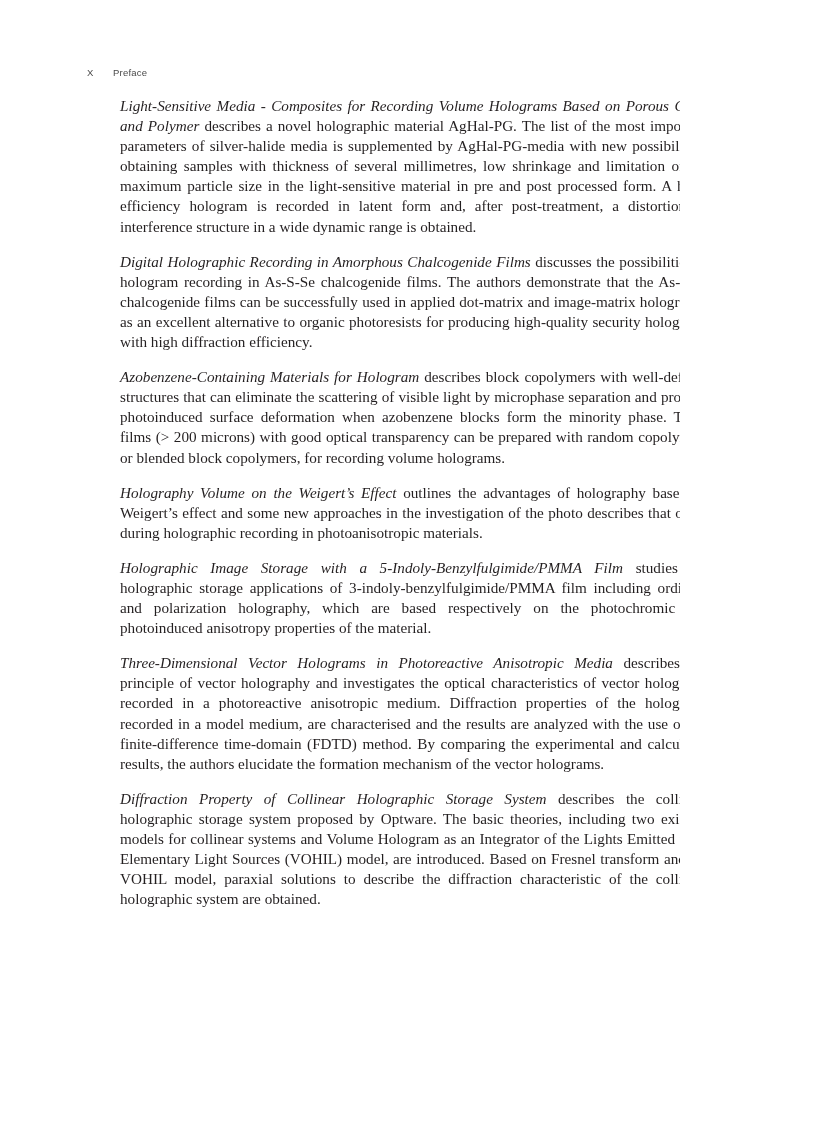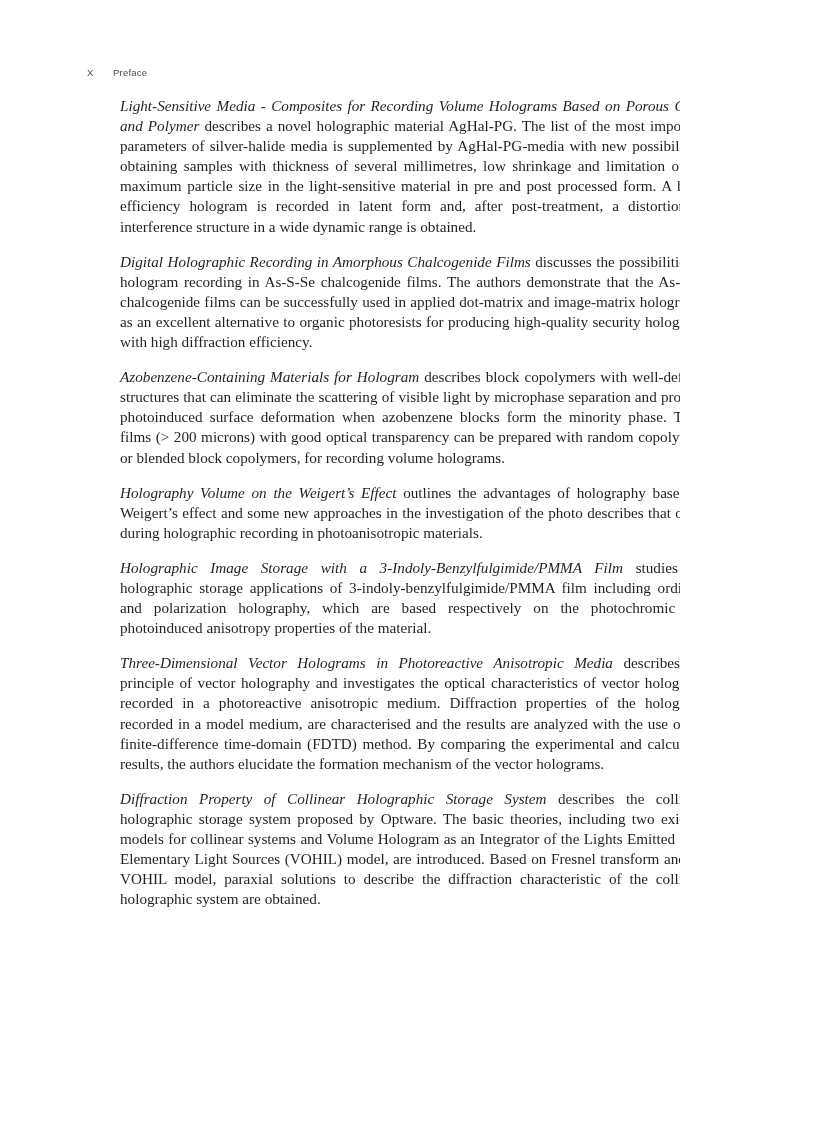--- a/index.html
+++ b/index.html
@@ -69,21 +69,21 @@
   <div class="body-col">
 
     <p class="para"><span class="title-run">Light-Sensitive Media - Composites for Recording Volume Holograms Based on Porous Glass and Polymer</span><span> describes a novel holographic material AgHal-PG. The list of the most important parameters of silver-halide media is supplemented by AgHal-PG-media with new possibilities: obtaining samples with thickness of several millimetres, low shrinkage and limitation of the maximum particle size in the light-sensitive material in pre and post processed form. A high-efficiency hologram is recorded in latent form and, after post-treatment, a distortionless interference structure in a wide dynamic range is obtained.</span></p>
 
     <p class="para"><span class="title-run">Digital Holographic Recording in Amorphous Chalcogenide Films</span><span> discusses the possibilities of hologram recording in As-S-Se chalcogenide films. The authors demonstrate that the As-S-Se chalcogenide films can be successfully used in applied dot-matrix and image-matrix holography as an excellent alternative to organic photoresists for producing high-quality security holograms with high diffraction efficiency.</span></p>
 
     <p class="para"><span class="title-run">Azobenzene-Containing Materials for Hologram</span><span> describes block copolymers with well-defined structures that can eliminate the scattering of visible light by microphase separation and prohibit photoinduced surface deformation when azobenzene blocks form the minority phase. Thick films (&gt; 200 microns) with good optical transparency can be prepared with random copolymers or blended block copolymers, for recording volume holograms.</span></p>
 
     <p class="para"><span class="title-run">Holography Volume on the Weigert’s Effect</span><span> outlines the advantages of holography based on Weigert’s effect and some new approaches in the investigation of the photo describes that occur during holographic recording in photoanisotropic materials.</span></p>
 
-    <p class="para"><span class="title-run">Holographic Image Storage with a 3-Indoly-Benzylfulgimide/PMMA Film</span><span> studies the holographic storage applications of 3-indoly-benzylfulgimide/PMMA film including ordinary and polarization holography, which are based respectively on the photochromic and photoinduced anisotropy properties of the material.</span></p>
+    <p class="para"><span class="title-run">Holographic Image Storage with a 5-Indoly-Benzylfulgimide/PMMA Film</span><span> studies the holographic storage applications of 3-indoly-benzylfulgimide/PMMA film including ordinary and polarization holography, which are based respectively on the photochromic and photoinduced anisotropy properties of the material.</span></p>
 
     <p class="para"><span class="title-run">Three-Dimensional Vector Holograms in Photoreactive Anisotropic Media</span><span> describes the principle of vector holography and investigates the optical characteristics of vector holograms recorded in a photoreactive anisotropic medium. Diffraction properties of the holograms recorded in a model medium, are characterised and the results are analyzed with the use of the finite-difference time-domain (FDTD) method. By comparing the experimental and calculated results, the authors elucidate the formation mechanism of the vector holograms.</span></p>
 
     <p class="para"><span class="title-run">Diffraction Property of Collinear Holographic Storage System</span><span> describes the collinear holographic storage system proposed by Optware. The basic theories, including two existing models for collinear systems and Volume Hologram as an Integrator of the Lights Emitted from Elementary Light Sources (VOHIL) model, are introduced. Based on Fresnel transform and the VOHIL model, paraxial solutions to describe the diffraction characteristic of the collinear holographic system are obtained.</span></p>
 
   </div>
 
 </div>
 
 </body></html>

